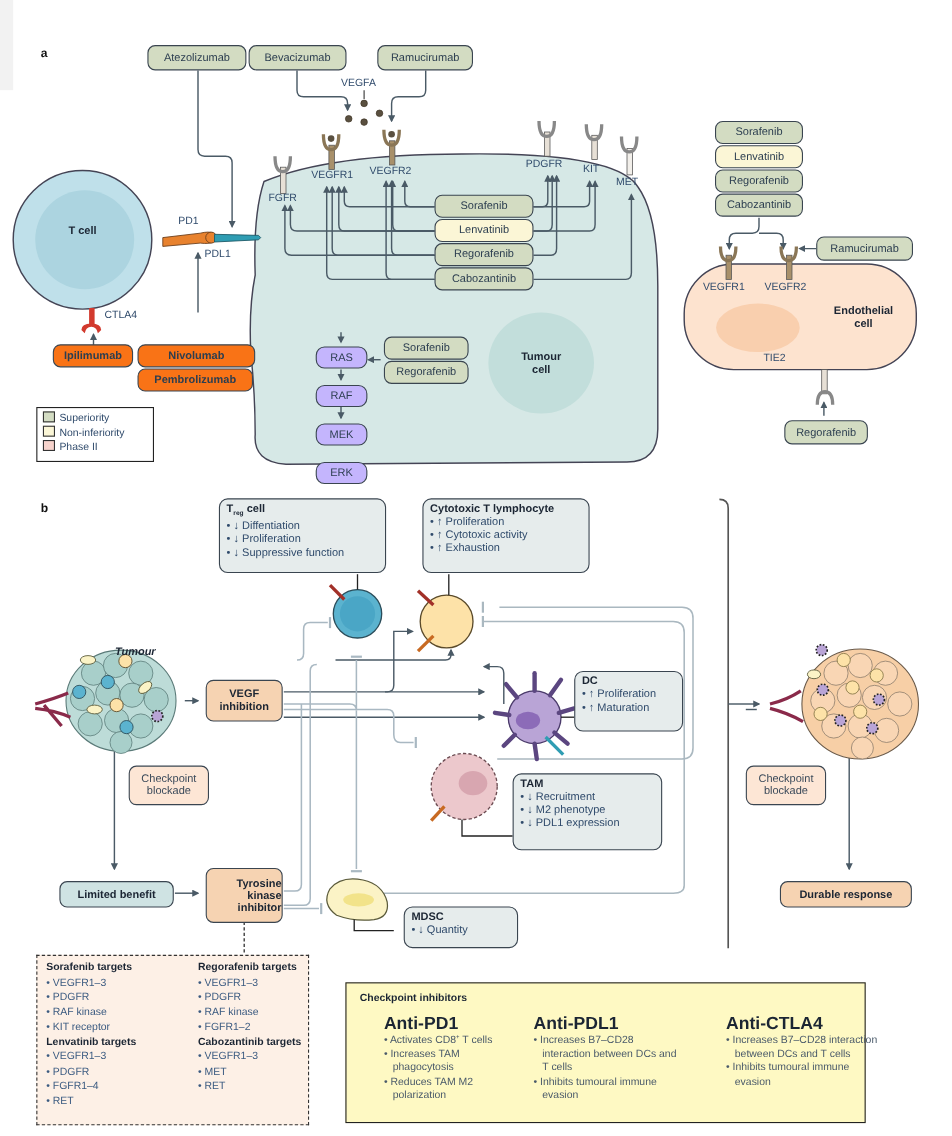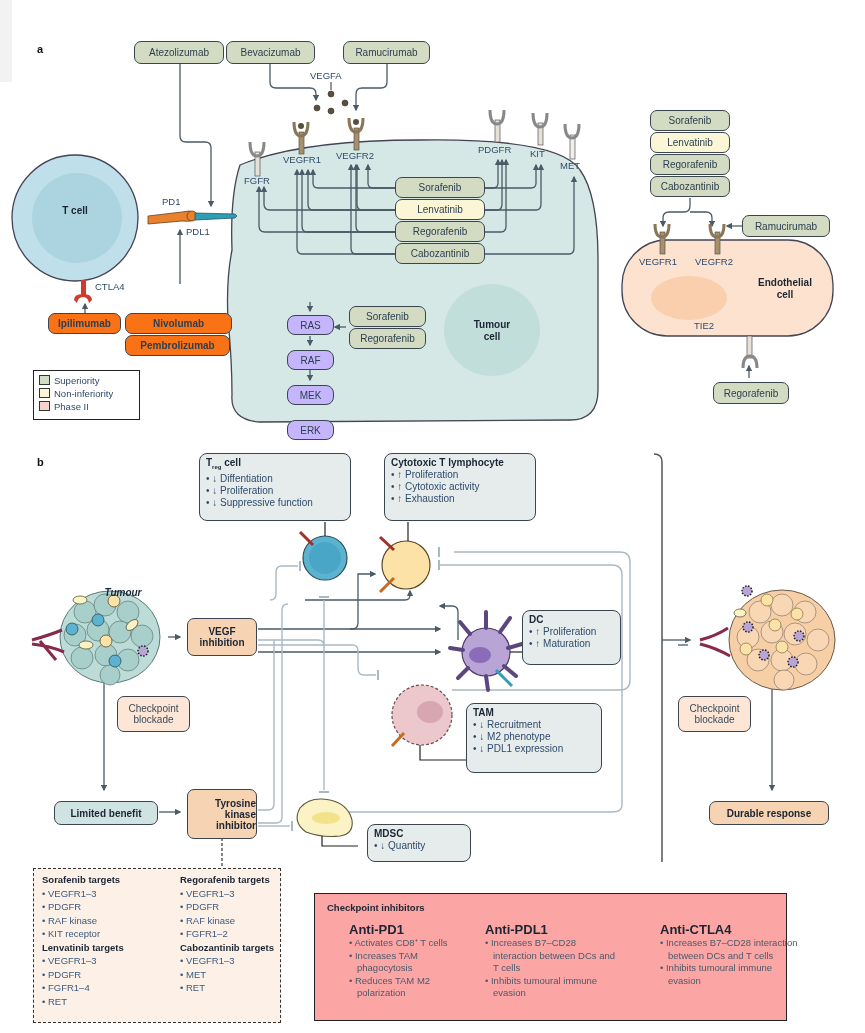--- a/index.html
+++ b/index.html
@@ -15,24 +15,24 @@
   .peach{background:#fde6d5;color:#3b4a5a;font-weight:normal;}
   .infobox{position:absolute;box-sizing:border-box;border:1.3px solid #3a4550;border-radius:8px;background:#e6ecec;font-size:10px;color:#2f4a6b;padding:3px 6px;line-height:12px;}
   .infobox .t{font-weight:bold;color:#1b2533;}
   .infobox .it::before{content:"• ";}
   .legend{position:absolute;left:33px;top:370px;width:107px;height:50px;border:1.3px solid #222;background:#fff;box-sizing:border-box;padding:3px 5px;font-size:9.5px;color:#2f4a6b;line-height:13px;}
   .sw{display:inline-block;width:9px;height:8px;border:1px solid #333;margin-right:4px;vertical-align:-1px;}
   .targets{position:absolute;left:33px;top:868px;width:248px;height:155px;border:1.3px dashed #333;background:#fdf0e6;box-sizing:border-box;padding:4px 8px;font-size:9.5px;line-height:13.5px;color:#3a5a80;}
   .targets .col{position:absolute;top:4px;}
   .targets .h{font-weight:bold;color:#1b2533;}
   .targets .it::before{content:"• ";}
-  .ckpt{position:absolute;left:314px;top:893px;width:473px;height:128px;border:1.3px solid #222;background:#fca5a5;box-sizing:border-box;font-size:9.5px;color:#4a5a6a;}
+  .ckpt{position:absolute;left:314px;top:893px;width:473px;height:128px;border:1.3px solid #222;background:#fef9c3;box-sizing:border-box;font-size:9.5px;color:#4a5a6a;}
   .ckpt .title{position:absolute;left:12px;top:8px;font-weight:bold;color:#1b2533;}
   .ckpt .col{position:absolute;top:28px;}
-  .ckpt .h{font-weight:bold;color:#1b2533;font-size:13px;}
+  .ckpt .h{font-weight:bold;color:#1b2533;font-size:16px;}
   .ckpt .it{padding-left:8px;text-indent:-8px;line-height:12.5px;}
   .ckpt .it::before{content:"• ";}
   .panel-letter{position:absolute;font-weight:bold;font-size:11px;color:#111;}
   .celltext{position:absolute;font-size:10px;font-weight:bold;color:#1b2533;text-align:center;line-height:12px;}
   .rlbl{position:absolute;font-size:9.5px;color:#2f4a6b;}
 </style>
 </head>
 <body>
 
 <svg class="main" width="865" height="1033" viewBox="0 0 865 1033">

